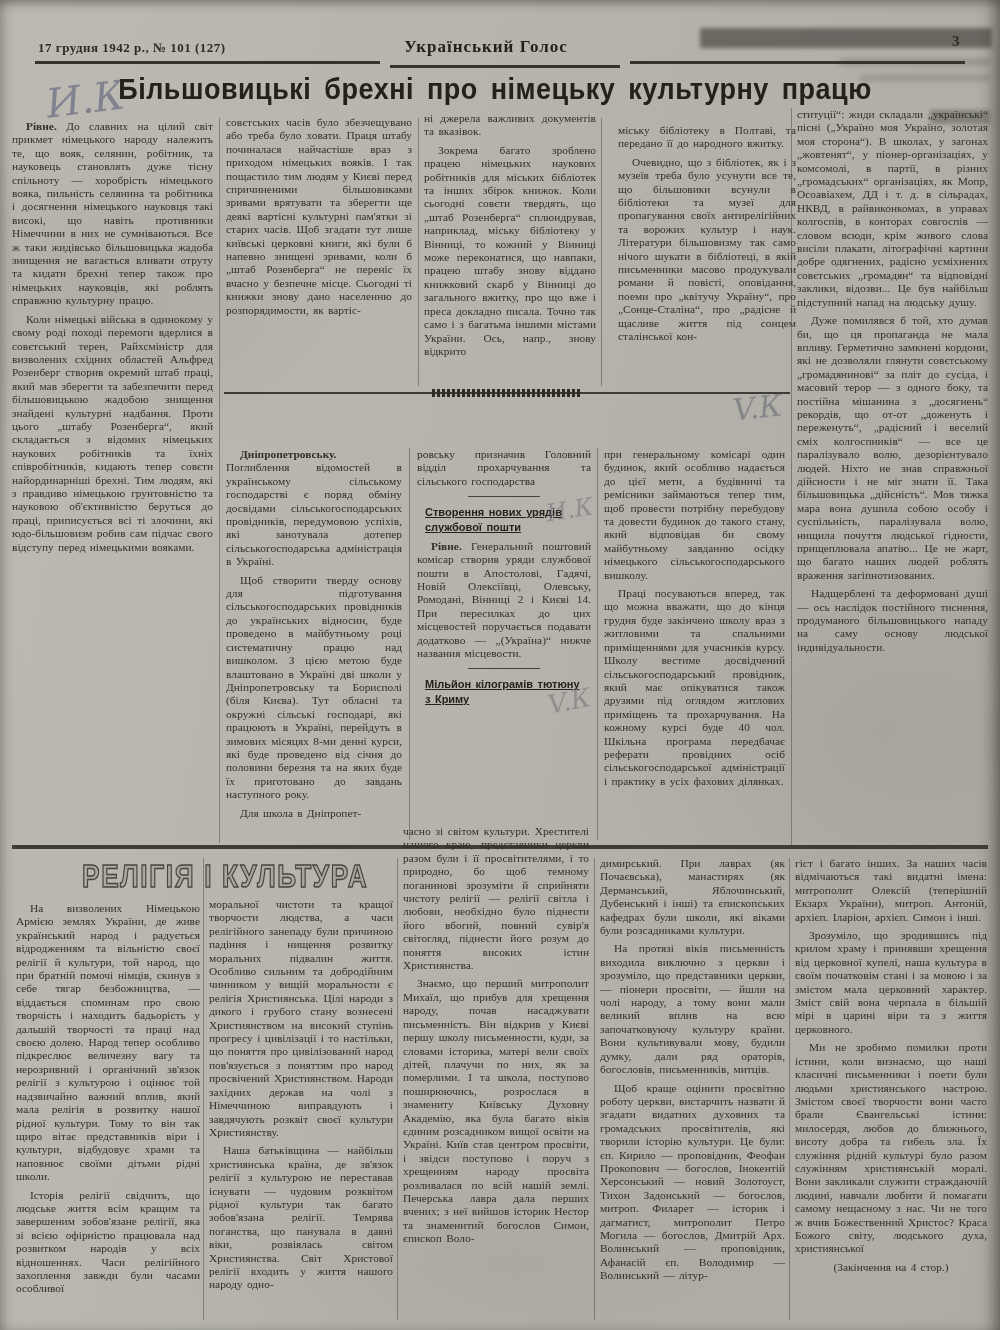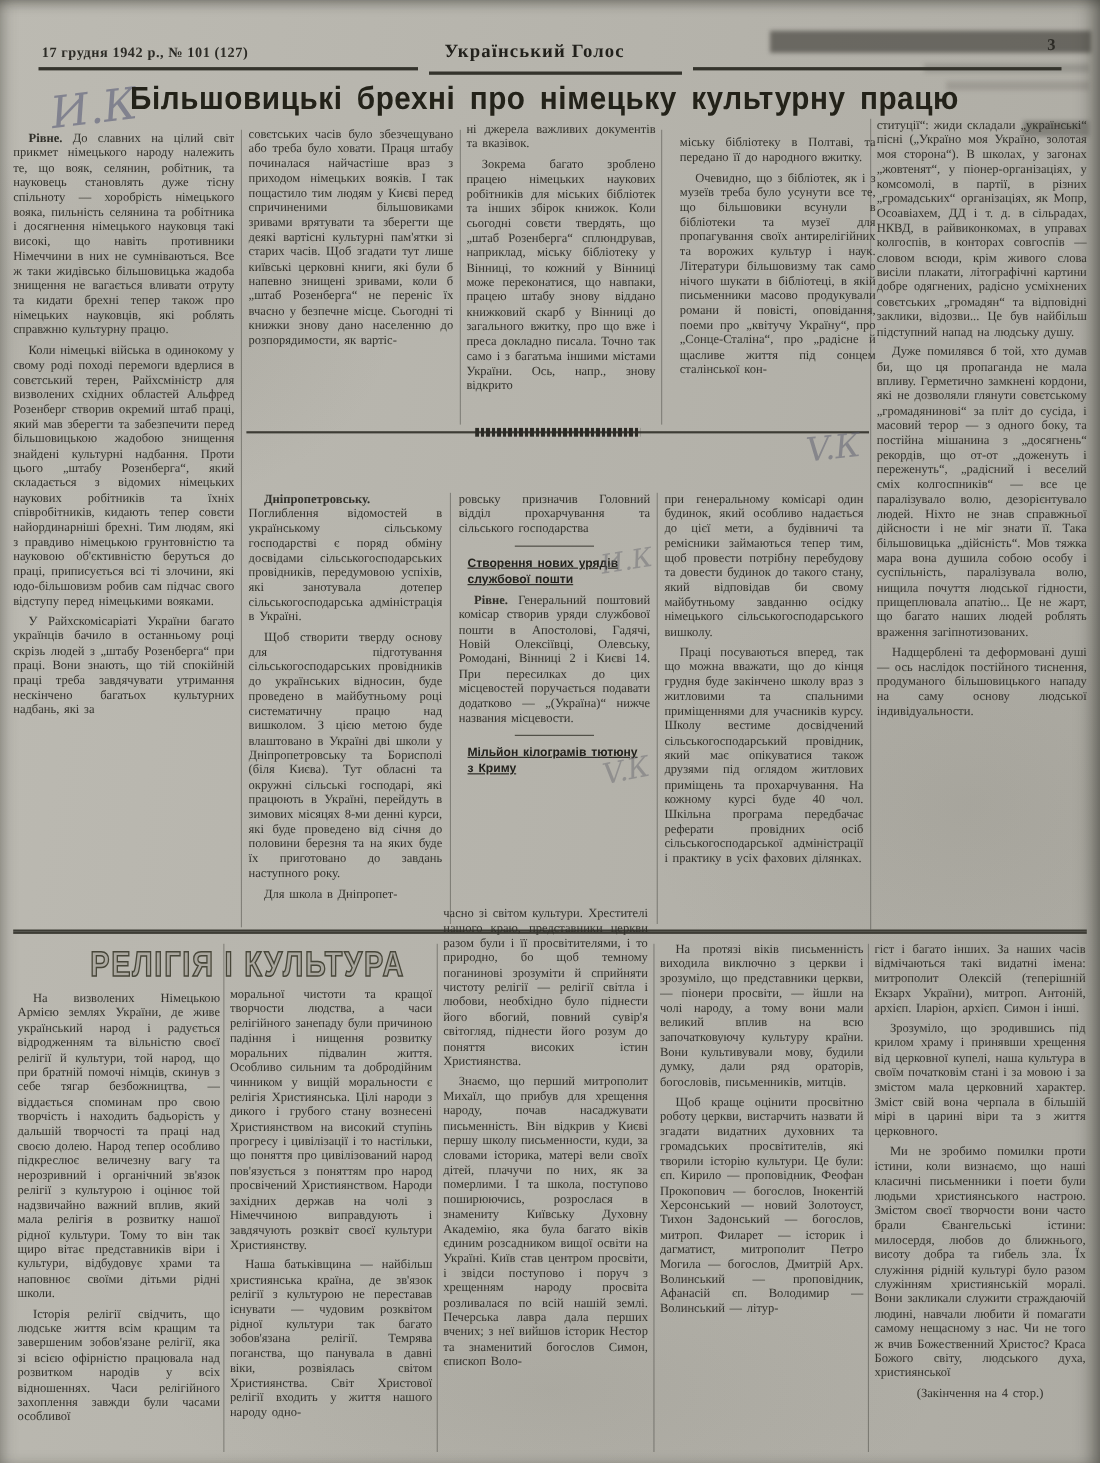--- a/index.html
+++ b/index.html
@@ -71,21 +71,20 @@
   <h1 class="abs headline1" style="left:100px;top:74px;width:790px;">Більшовицькі брехні про німецьку культурну працю</h1>
 
   <div class="vsep" style="left:219px;top:118px;height:725px;"></div>
   <div class="vsep" style="left:418px;top:118px;height:268px;"></div>
   <div class="vsep" style="left:601px;top:118px;height:268px;"></div>
   <div class="vsep" style="left:791px;top:108px;height:737px;"></div>
 
   <div class="col" style="left:12px;top:120px;width:201px;height:722px;">
     <p><b class="lead">Рівне.</b> <span>До славних на цілий світ прикмет німецького народу належить те, що вояк, селянин, робітник, та науковець становлять дуже тісну спільноту — хоробрість німецького вояка, пильність селянина та робітника і досягнення німецького науковця такі високі, що навіть противники Німеччини в них не сумніваються. Все ж таки жидівсько більшовицька жадоба знищення не вагається вливати отруту та кидати брехні тепер також про німецьких науковців, які роблять справжню культурну працю.</span></p>
     <p>Коли німецькі війська в одинокому у свому роді поході перемоги вдерлися в совєтський терен, Райхсміністр для визволених східних областей Альфред Розенберг створив окремий штаб праці, який мав зберегти та забезпечити перед більшовицькою жадобою знищення знайдені культурні надбання. Проти цього „штабу Розенберга“, який складається з відомих німецьких наукових робітників та їхніх співробітників, кидають тепер совєти найординарніші брехні. Тим людям, які з правдиво німецькою грунтовністю та науковою об'єктивністю беруться до праці, приписується всі ті злочини, які юдо-більшовизм робив сам підчас свого відступу перед німецькими вояками.</p>
-    <p>У Райхскомісаріаті України багато українців бачило в останньому році скрізь людей з „штабу Розенберга“ при праці. Вони знають, що тій спокійній праці треба завдячувати утримання нескінчено багатьох культурних надбань, які за</p>
   </div>
   <div class="col" style="left:226px;top:116px;width:186px;height:270px;">
     <p class="cont">совєтських часів було збезчещувано або треба було ховати. Праця штабу починалася найчастіше враз з приходом німецьких вояків. І так пощастило тим людям у Києві перед спричиненими більшовиками зривами врятувати та зберегти ще деякі вартісні культурні пам'ятки зі старих часів. Щоб згадати тут лише київські церковні книги, які були б напевно знищені зривами, коли б „штаб Розенберга“ не переніс їх вчасно у безпечне місце. Сьогодні ті книжки знову дано населенню до розпорядимости, як вартіс-</p>
   </div>
   <div class="col" style="left:424px;top:112px;width:172px;height:274px;">
     <p class="cont">ні джерела важливих документів та вказівок.</p>
     <p>Зокрема багато зроблено працею німецьких наукових робітників для міських бібліотек та інших збірок книжок. Коли сьогодні совєти твердять, що „штаб Розенберга“ сплюндрував, наприклад, міську бібліотеку у Вінниці, то кожний у Вінниці може переконатися, що навпаки, працею штабу знову віддано книжковий скарб у Вінниці до загального вжитку, про що вже і преса докладно писала. Точно так само і з багатьма іншими містами України. Ось, напр., знову відкрито</p>
   </div>
   <div class="col" style="left:607px;top:124px;width:178px;height:274px;margin-left:11px;">
     <p class="cont">міську бібліотеку в Полтаві, та передано її до народного вжитку.</p>
@@ -143,20 +142,21 @@
   </div>
   <div class="col" style="left:209px;top:898px;width:184px;height:422px;">
     <p class="cont">моральної чистоти та кращої творчости людства, а часи релігійного занепаду були причиною падіння і нищення розвитку моральних підвалин життя. Особливо сильним та добродійним чинником у вищій моральности є релігія Християнська. Цілі народи з дикого і грубого стану вознесені Християнством на високий ступінь прогресу і цивілізації і то настільки, що поняття про цивілізований народ пов'язується з поняттям про народ просвічений Християнством. Народи західних держав на чолі з Німеччиною виправдують і завдячують розквіт своєї культури Християнству.</p>
     <p>Наша батьківщина — найбільш християнська країна, де зв'язок релігії з культурою не переставав існувати — чудовим розквітом рідної культури так багато зобов'язана релігії. Темрява поганства, що панувала в давні віки, розвіялась світом Християнства. Світ Христової релігії входить у життя нашого народу одно-</p>
   </div>
   <div class="col" style="left:403px;top:825px;width:186px;height:463px;">
     <p class="cont">часно зі світом культури. Хрестителі нашого краю, представники церкви разом були і її просвітителями, і то природно, бо щоб темному поганинові зрозуміти й сприйняти чистоту релігії — релігії світла і любови, необхідно було піднести його вбогий, повний сувір'я світогляд, піднести його розум до поняття високих істин Християнства.</p>
     <p>Знаємо, що перший митрополит Михаїл, що прибув для хрещення народу, почав насаджувати письменність. Він відкрив у Києві першу школу письменности, куди, за словами історика, матері вели своїх дітей, плачучи по них, як за померлими. І та школа, поступово поширюючись, розрослася в знамениту Київську Духовну Академію, яка була багато віків єдиним розсадником вищої освіти на Україні. Київ став центром просвіти, і звідси поступово і поруч з хрещенням народу просвіта розливалася по всій нашій землі. Печерська лавра дала перших вчених; з неї вийшов історик Нестор та знаменитий богослов Симон, єпископ Воло-</p>
   </div>
   <div class="col" style="left:600px;top:857px;width:185px;height:463px;">
+    <p class="cont">димирський. При лаврах (як Почаєвська), манастирях (як Дерманський, Яблочинський, Дубенський і інші) та єпископських кафедрах були школи, які віками були розсадниками культури.</p>
     <p>На протязі віків письменність виходила виключно з церкви і зрозуміло, що представники церкви, — піонери просвіти, — йшли на чолі народу, а тому вони мали великий вплив на всю започатковуючу культуру країни. Вони культивували мову, будили думку, дали ряд ораторів, богословів, письменників, митців.</p>
     <p>Щоб краще оцінити просвітню роботу церкви, вистарчить назвати й згадати видатних духовних та громадських просвітителів, які творили історію культури. Це були: єп. Кирило — проповідник, Феофан Прокопович — богослов, Інокентій Херсонський — новий Золотоуст, Тихон Задонський — богослов, митроп. Филарет — історик і дагматист, митрополит Петро Могила — богослов, Дмитрій Арх. Волинський — проповідник, Афанасій єп. Володимир — Волинський — літур-</p>
   </div>
   <div class="col" style="left:795px;top:857px;width:192px;height:463px;">
     <p class="cont">гіст і багато інших. За наших часів відмічаються такі видатні імена: митрополит Олексій (теперішній Екзарх України), митроп. Антоній, архієп. Іларіон, архієп. Симон і інші.</p>
     <p>Зрозуміло, що зродившись під крилом храму і принявши хрещення від церковної купелі, наша культура в своїм початковім стані і за мовою і за змістом мала церковний характер. Зміст свій вона черпала в більшій мірі в царині віри та з життя церковного.</p>
     <p>Ми не зробимо помилки проти істини, коли визнаємо, що наші класичні письменники і поети були людьми християнського настрою. Змістом своєї творчости вони часто брали Євангельські істини: милосердя, любов до ближнього, висоту добра та гибель зла. Їх служіння рідній культурі було разом служінням християнській моралі. Вони закликали служити страждаючій людині, навчали любити й помагати самому нещасному з нас. Чи не того ж вчив Божественний Христос? Краса Божого світу, людського духа, християнської</p>
     <p class="center">(Закінчення на 4 стор.)</p>
   </div>
 

